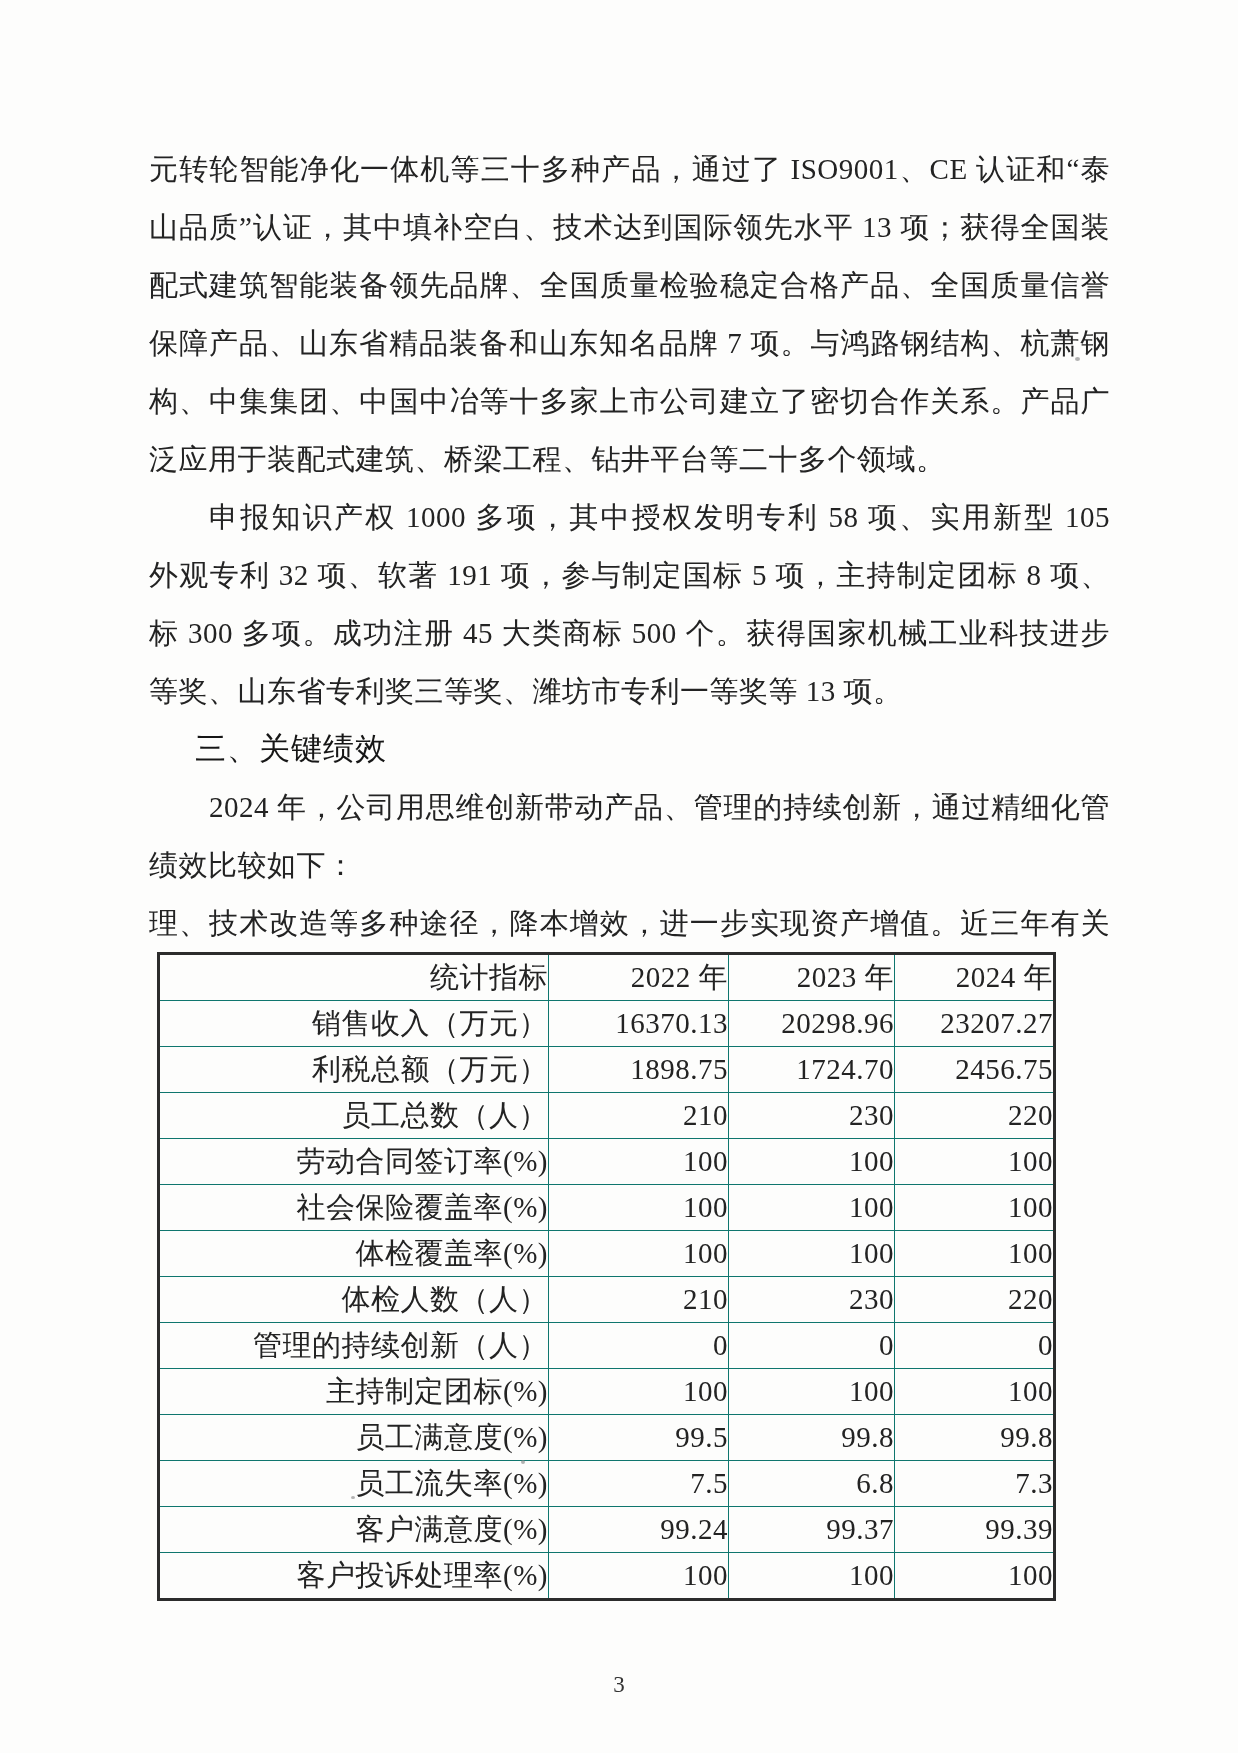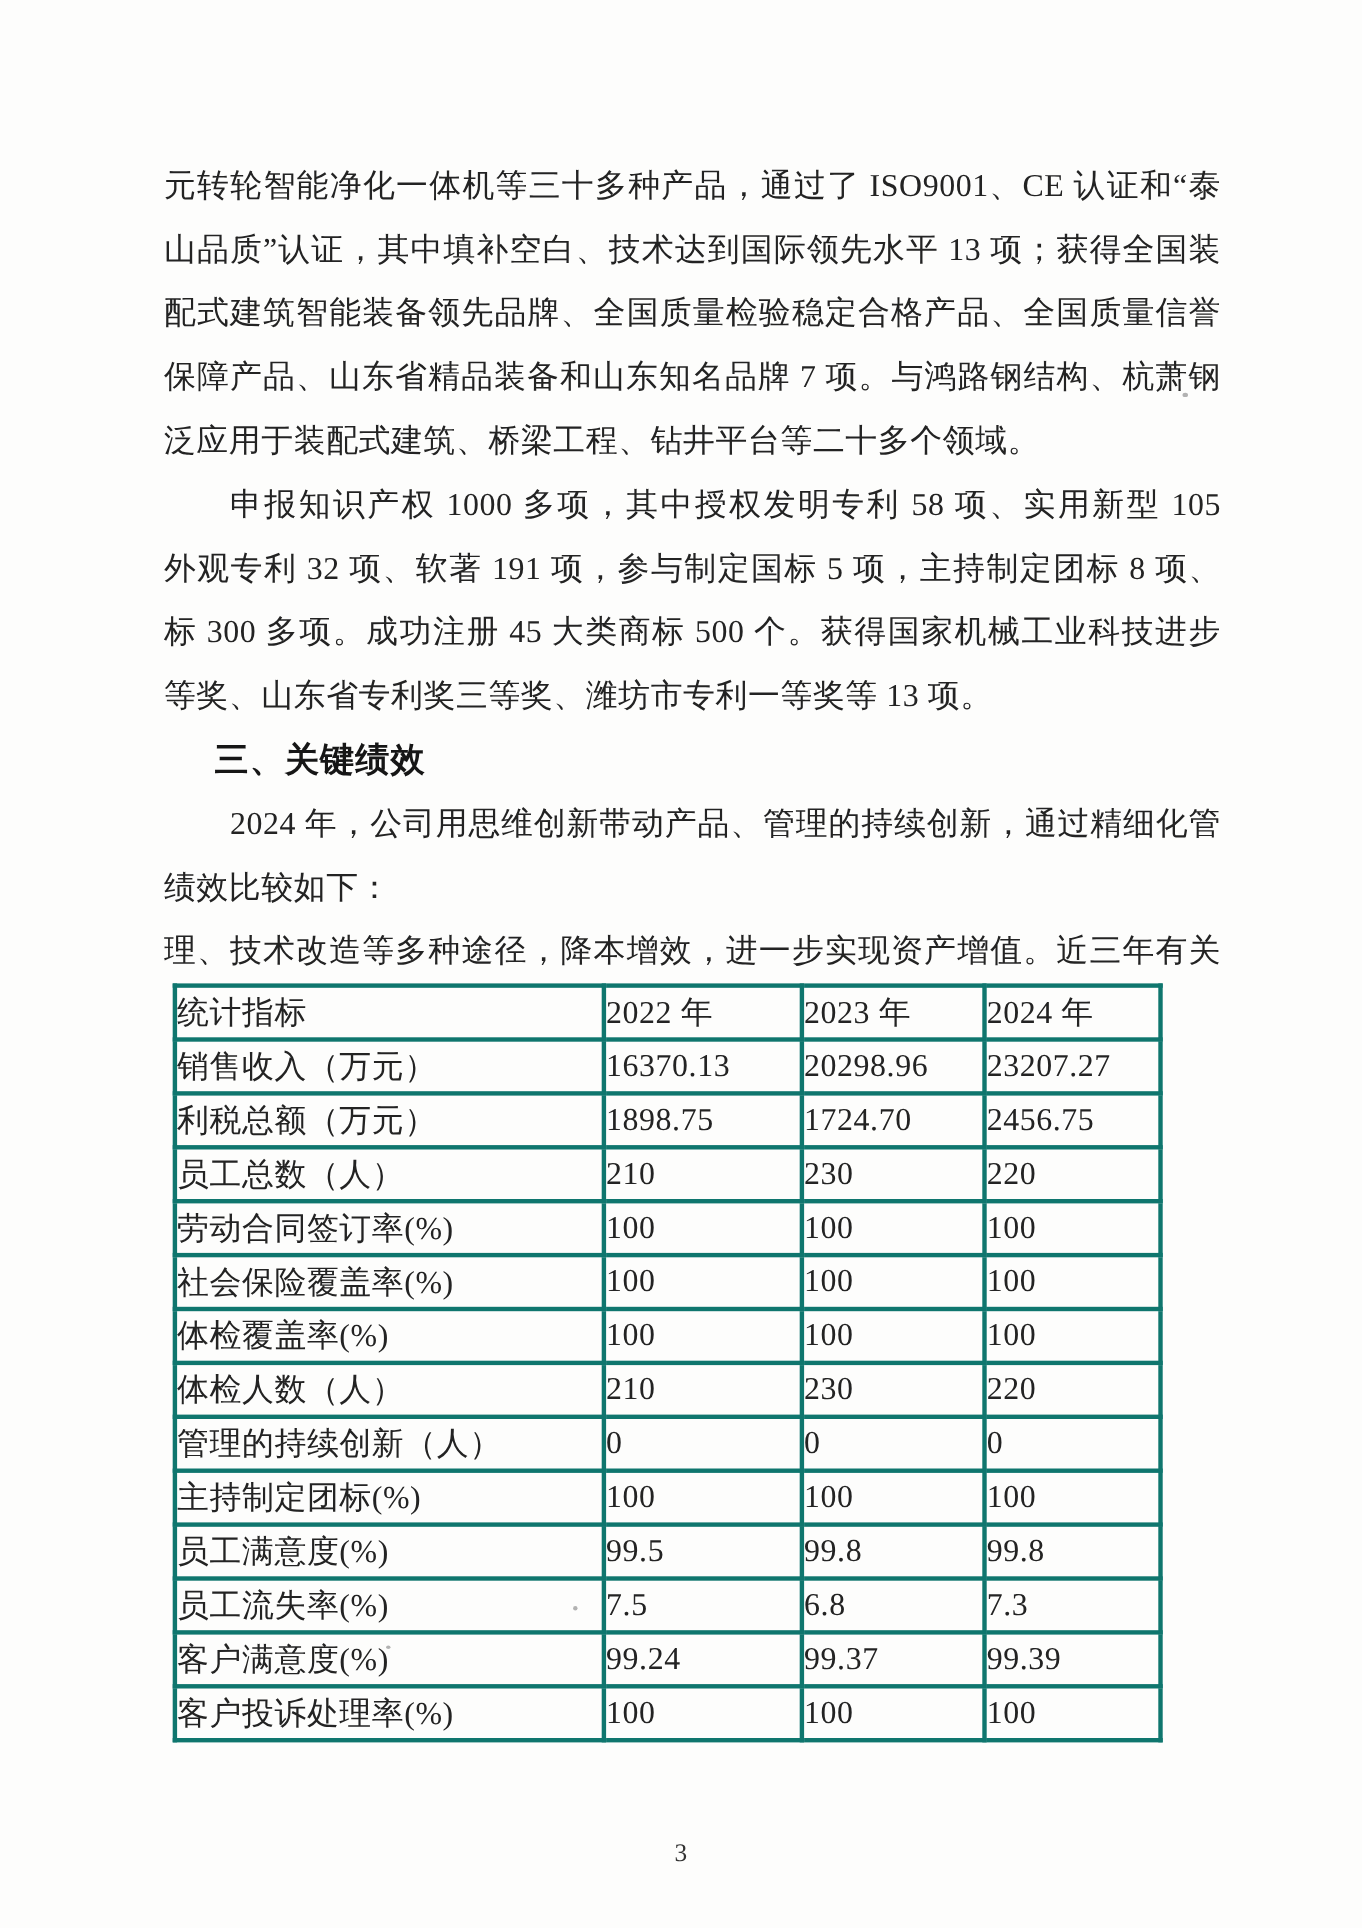--- a/index.html
+++ b/index.html
@@ -33,38 +33,38 @@
     white-space: normal;
     text-align: justify;
     text-align-last: justify;
   }
   .ind { text-indent: 60px; }
   .heading {
     height: 58px;
     line-height: 58px;
     margin: 0;
     font-size: 31px;
-    font-weight: 700;
+    font-weight: 400;
     color: #161616;
     font-family: "Liberation Sans", "DejaVu Sans", sans-serif;
     text-indent: 60px;
     letter-spacing: 1px;
   }
   table.perf {
     border-collapse: collapse;
     table-layout: fixed;
     margin-left: 22px;
     width: 896px;
     border: 3px solid #2c2c2c;
   }
   table.perf th, table.perf td {
-    border: 4px solid #0f766e;
+    border: 1px solid #0f766e;
     height: 45px;
     padding: 0;
-    text-align: left;
+    text-align: right;
     vertical-align: middle;
     font-size: 29px;
     font-weight: normal;
     letter-spacing: 0.5px;
     overflow: hidden;
     white-space: nowrap;
   }
   .page-number {
     position: absolute;
     top: 1672px;
@@ -88,20 +88,21 @@
 <body>
 
 <div class="page">
   <div class="content">
 
     <div class="para">
       <div class="tl just">元转轮智能净化一体机等三十多种产品，通过了 ISO9001、CE 认证和“泰</div>
       <div class="tl just">山品质”认证，其中填补空白、技术达到国际领先水平 13 项；获得全国装</div>
       <div class="tl just">配式建筑智能装备领先品牌、全国质量检验稳定合格产品、全国质量信誉</div>
       <div class="tl just">保障产品、山东省精品装备和山东知名品牌 7 项。与鸿路钢结构、杭萧钢</div>
+      <div class="tl just">构、中集集团、中国中冶等十多家上市公司建立了密切合作关系。产品广</div>
       <div class="tl">泛应用于装配式建筑、桥梁工程、钻井平台等二十多个领域。</div>
     </div>
 
     <div class="para">
       <div class="tl just ind">申报知识产权 1000 多项，其中授权发明专利 58 项、实用新型 105 项、</div>
       <div class="tl just">外观专利 32 项、软著 191 项，参与制定国标 5 项，主持制定团标 8 项、企</div>
       <div class="tl just">标 300 多项。成功注册 45 大类商标 500 个。获得国家机械工业科技进步二</div>
       <div class="tl">等奖、山东省专利奖三等奖、潍坊市专利一等奖等 13 项。</div>
     </div>
 

